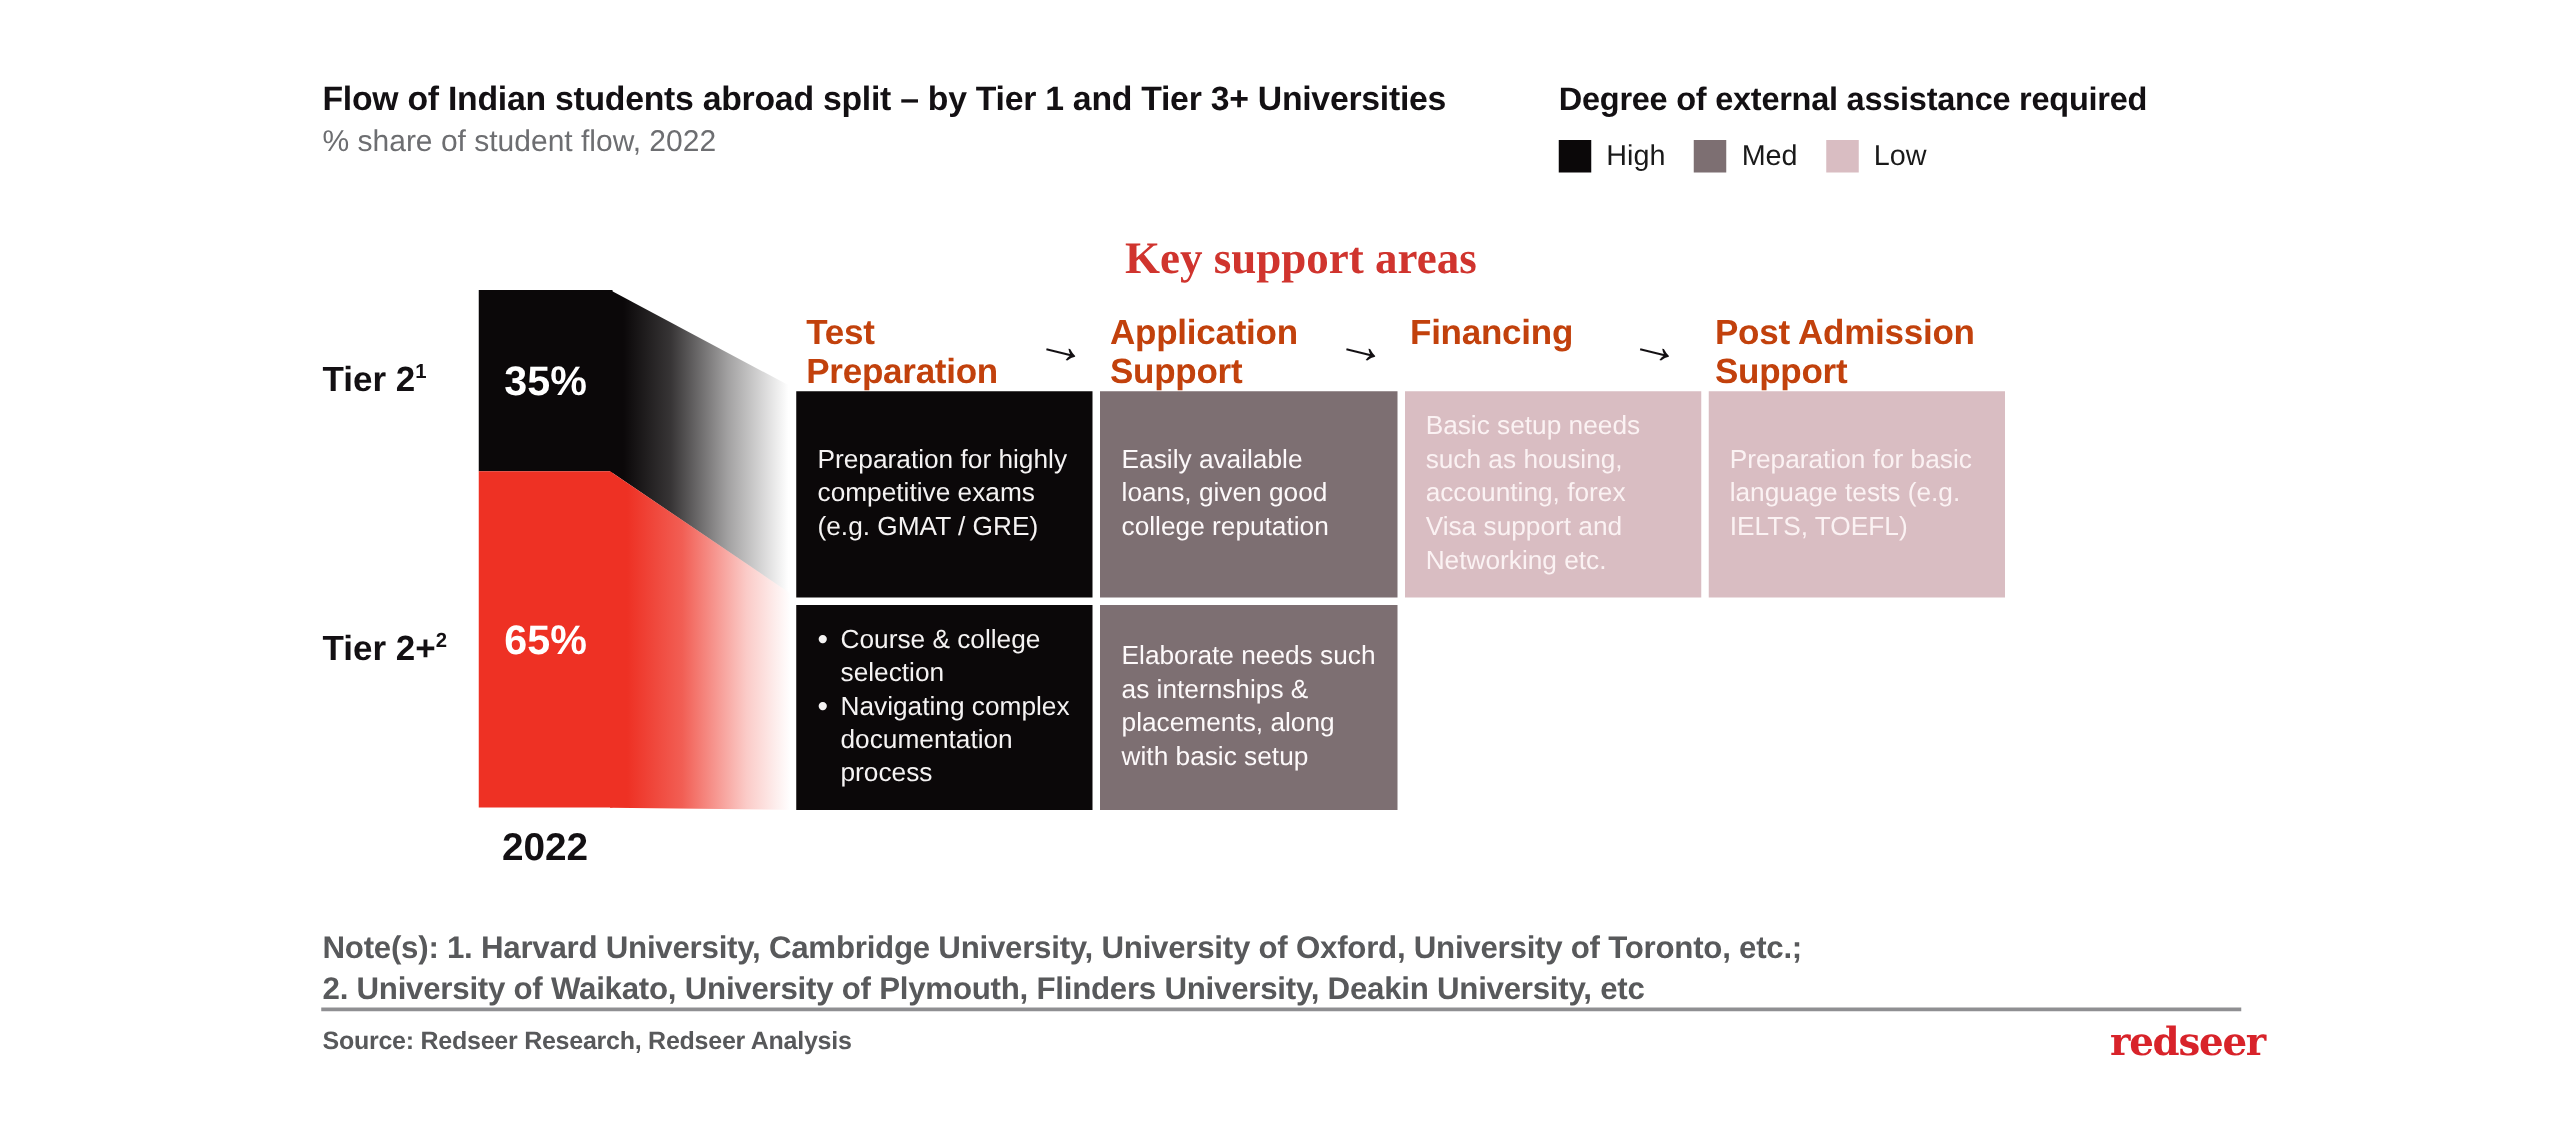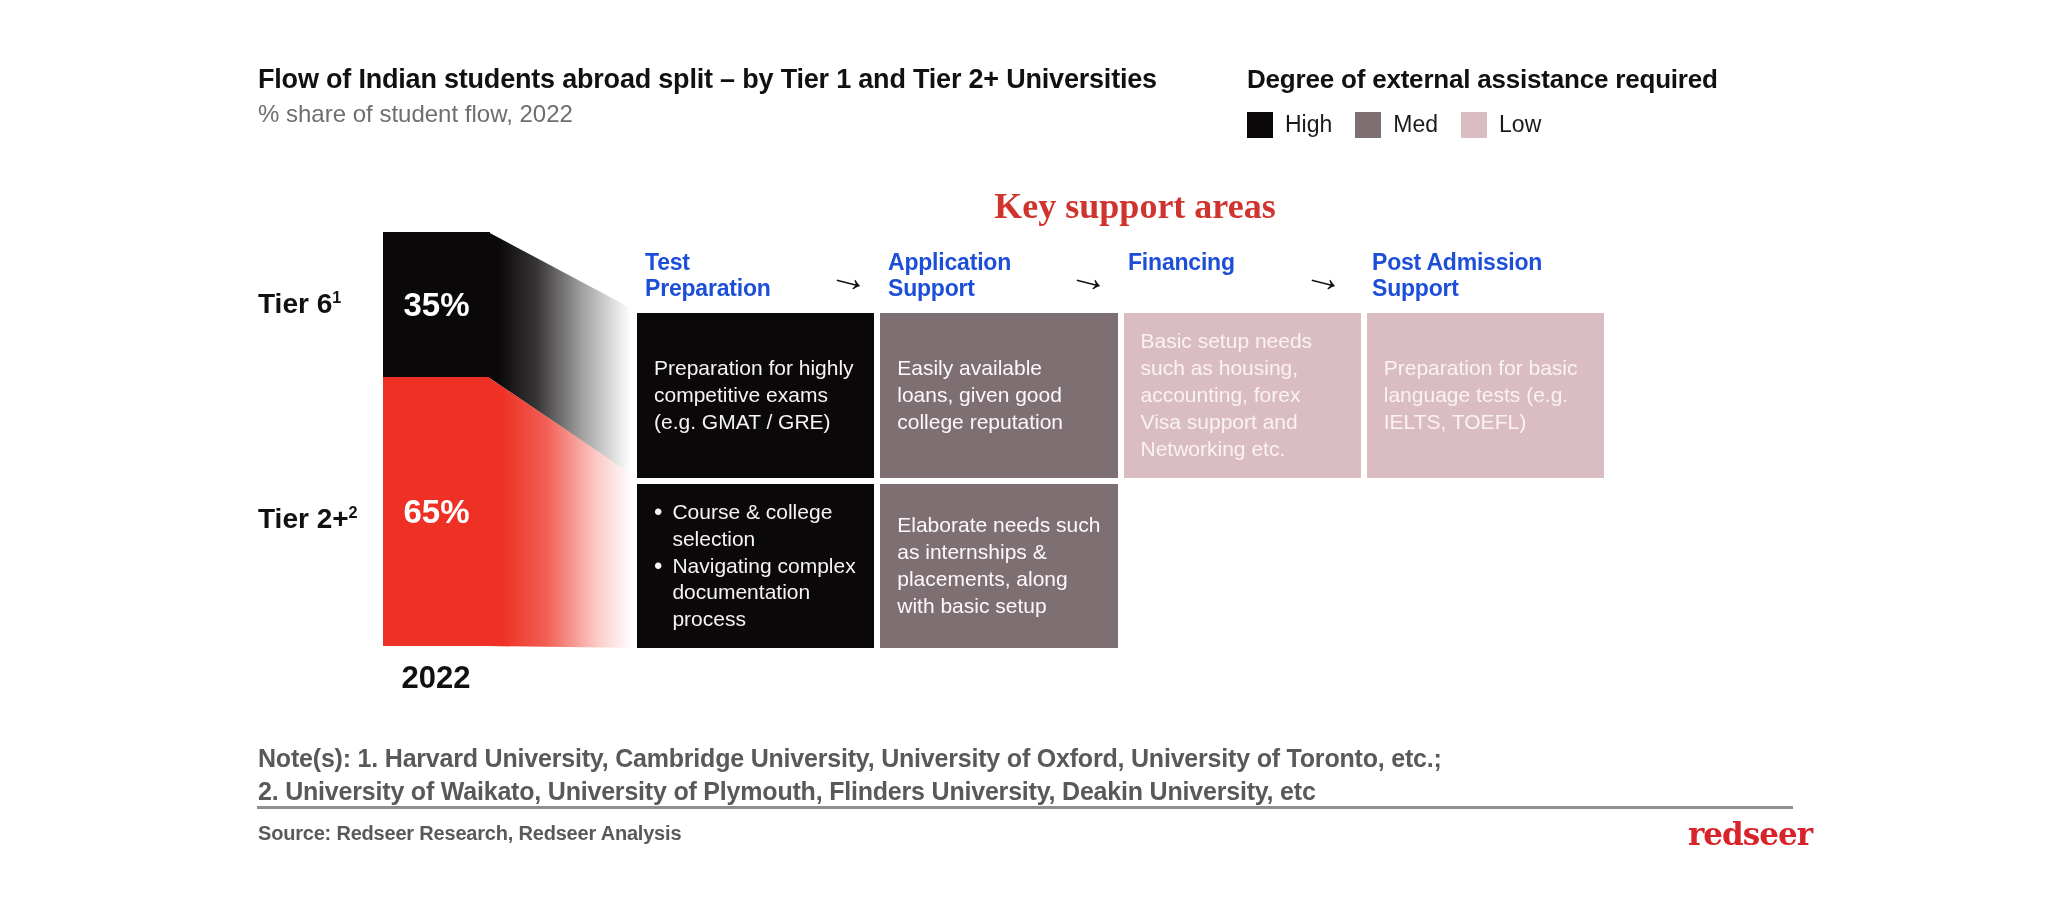--- a/index.html
+++ b/index.html
@@ -12,21 +12,21 @@
 
   
   .legend{position:absolute;left:1247px;top:64px;}
   .legend-title{font-size:26px;font-weight:700;color:#131013;letter-spacing:-0.2px;}
   .legend-items{display:flex;align-items:center;column-gap:23px;margin-top:16px;}
   .legend-item{display:flex;align-items:center;column-gap:12px;}
   .swatch{width:26px;height:26px;display:inline-block;}
   .legend-label{font-size:23px;color:#1a1a1a;}
 
   
-  .key-title{position:absolute;left:900px;top:185px;width:470px;text-align:center;
+  .key-title{position:absolute;left:900px;top:185px;width:470px;text-align:left;
     font-family:"Liberation Serif","DejaVu Serif",serif;font-weight:700;font-size:36px;color:#d0342e;}
 
   
   .tier-label{position:absolute;left:258px;font-size:28px;font-weight:600;color:#131013;}
   .tier-label sup{font-size:58%;}
   .bar{position:absolute;left:383px;top:232px;width:107px;}
   .seg{display:flex;align-items:center;justify-content:center;color:#ffffff;font-size:33px;font-weight:600;}
   .seg-t1{height:145px;background:#0b0809;}
   .seg-t2{height:269px;background:#ee3124;}
   .x-label{position:absolute;left:371px;top:660px;width:130px;text-align:center;font-size:31px;font-weight:700;color:#131013;}
@@ -34,21 +34,21 @@
   
   .funnel-black{position:absolute;left:488px;top:232px;width:152px;height:248px;
     background:linear-gradient(to right,#0b0809 0%,#0b0809 7%,rgba(11,8,9,.82) 32%,rgba(11,8,9,.38) 62%,rgba(11,8,9,0) 94%);
     clip-path:polygon(0 0,100% 32.7%,100% 100%,0 58.5%);}
   .funnel-red{position:absolute;left:488px;top:377px;width:152px;height:271px;
     background:linear-gradient(to right,#ee3124 0%,#ee3124 9%,rgba(238,49,36,.78) 38%,rgba(238,49,36,.25) 72%,rgba(238,49,36,0) 95%);
     clip-path:polygon(0 0,100% 38%,100% 100%,0 99.3%);}
 
   
   .col-headers{position:absolute;left:637px;top:250px;width:967px;height:60px;}
-  .col-head{position:absolute;font-size:23px;font-weight:700;line-height:1.12;color:#1d4ed8;letter-spacing:-0.2px;}
+  .col-head{position:absolute;font-size:28px;font-weight:700;line-height:1.12;color:#c2410c;letter-spacing:-0.2px;}
   .flow-arrow{position:absolute;font-size:40px;font-weight:900;color:#131013;transform:rotate(14deg);top:4px;}
 
   
   .matrix{position:absolute;left:637px;top:313px;width:967px;height:335px;
     display:grid;grid-template-columns:repeat(4,1fr);grid-template-rows:165px 164px;gap:6px;}
   .cell{display:flex;flex-direction:column;justify-content:center;padding:12px 17px;
     font-size:21px;line-height:1.28;font-weight:400;}
   .lvl-High{background:#0b0809;color:#f5f3f3;}
   .lvl-Med{background:#7d6f72;color:#fdf9fa;}
   .lvl-Low{background:#d9bdc2;color:#fbf2f3;}
@@ -60,21 +60,21 @@
   .divider{position:absolute;left:257px;top:806px;width:1536px;height:3px;background:#8f8f92;}
   .source{position:absolute;left:258px;top:822px;font-size:20px;font-weight:700;color:#58595b;letter-spacing:-0.2px;}
   .logo{position:absolute;left:1688px;top:816px;font-family:"DejaVu Serif","Liberation Serif",serif;
     font-size:31px;font-weight:700;color:#d8232a;letter-spacing:-1px;}
 </style>
 </head>
 <body>
 
 <div id="canvas">
 
-  <div class="title">Flow of Indian students abroad split – by Tier 1 and Tier 2+ Universities</div>
+  <div class="title">Flow of Indian students abroad split – by Tier 1 and Tier 3+ Universities</div>
   <div class="subtitle">% share of student flow, 2022</div>
 
   <div class="legend">
     <div class="legend-title">Degree of external assistance required</div>
     <div class="legend-items">
       <div class="legend-item">
         <span class="swatch" style="background: rgb(11, 8, 9);"></span>
         <span class="legend-label">High</span>
       </div>
       <div class="legend-item">
@@ -84,21 +84,21 @@
       <div class="legend-item">
         <span class="swatch" style="background: rgb(217, 189, 194);"></span>
         <span class="legend-label">Low</span>
       </div>
     </div>
   </div>
 
   <div class="key-title">Key support areas</div>
 
   <div class="tier-label" style="top:288px;">
-    <span>Tier 6</span><sup>1</sup>
+    <span>Tier 2</span><sup>1</sup>
   </div>
   <div class="tier-label" style="top:503px;">
     <span>Tier 2+</span><sup>2</sup>
   </div>
 
   <div class="bar">
     <div class="seg seg-t1">
       <span>35%</span>
     </div>
     <div class="seg seg-t2">

